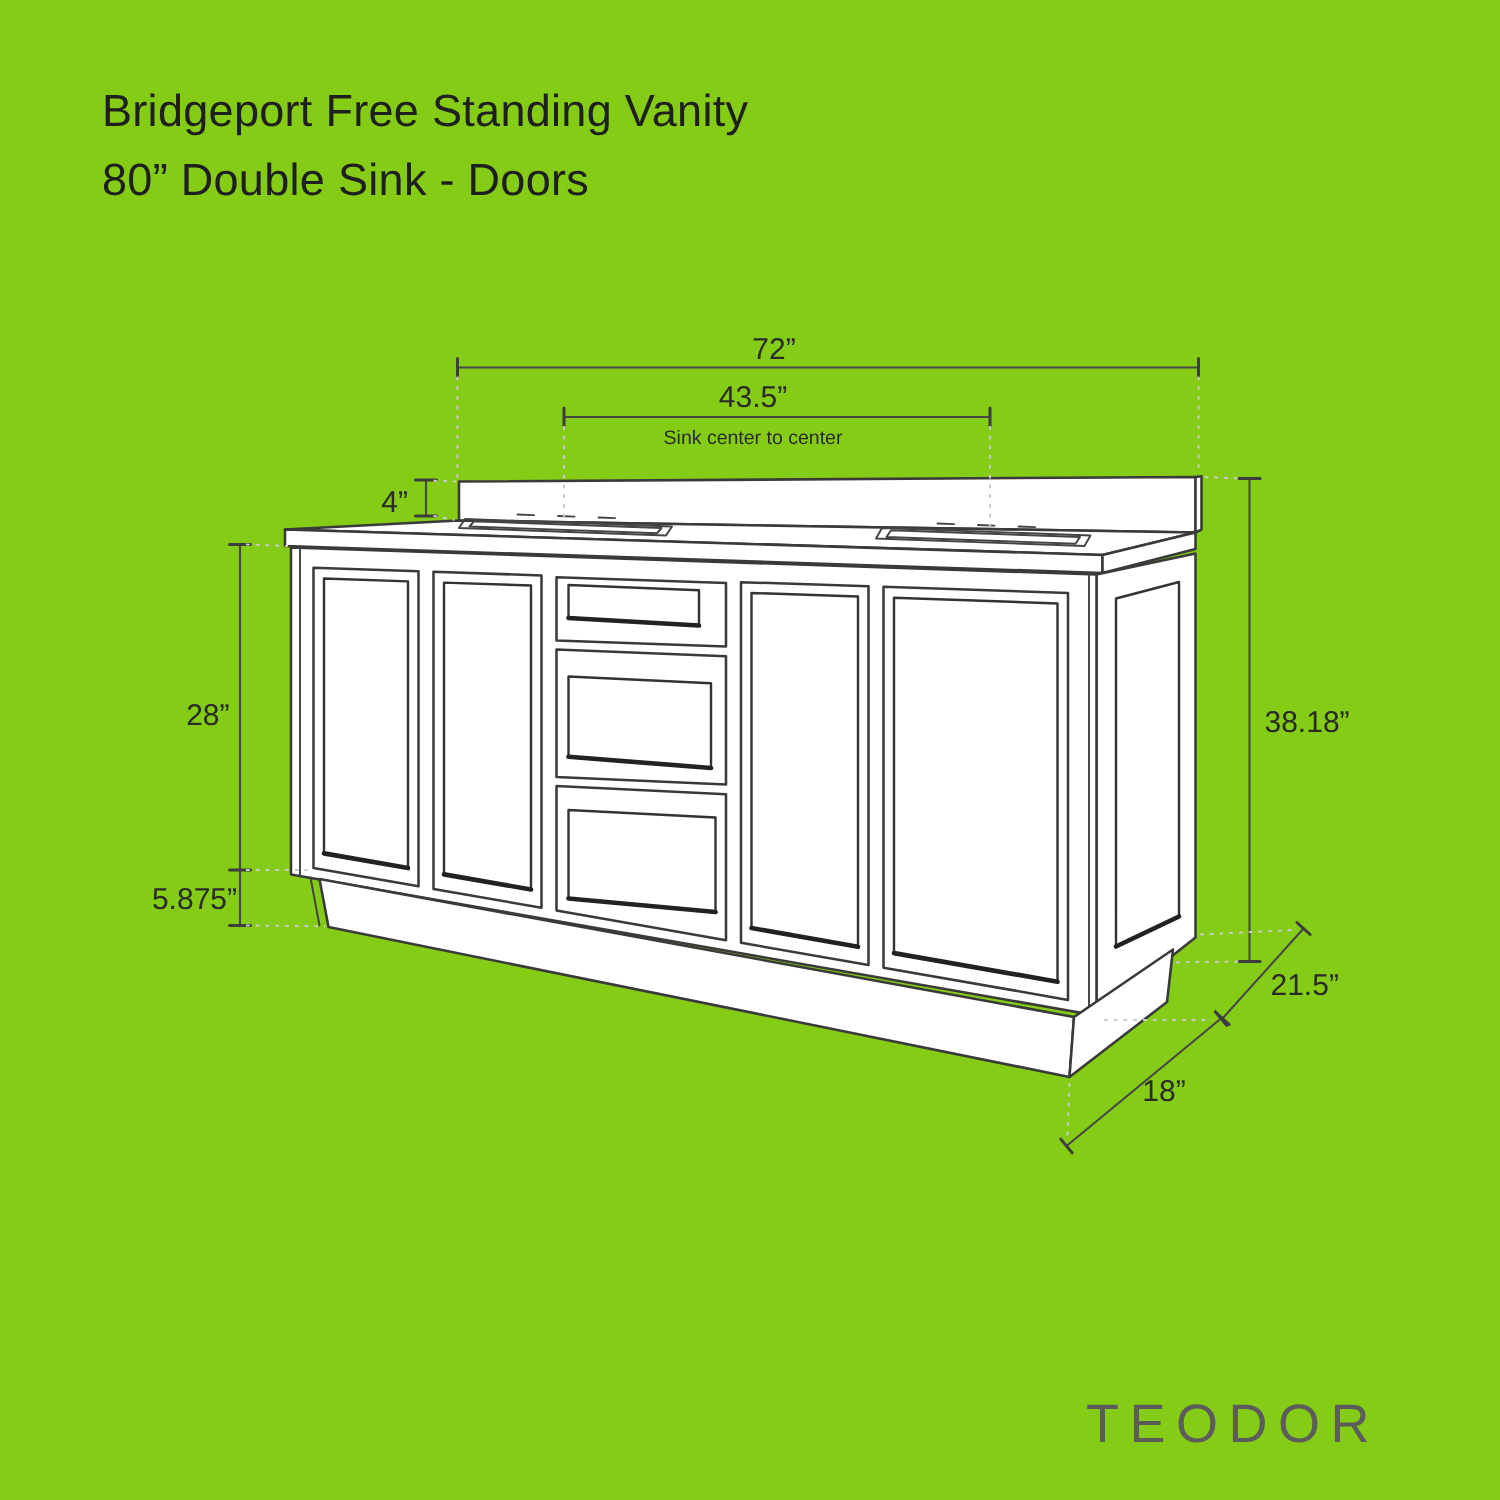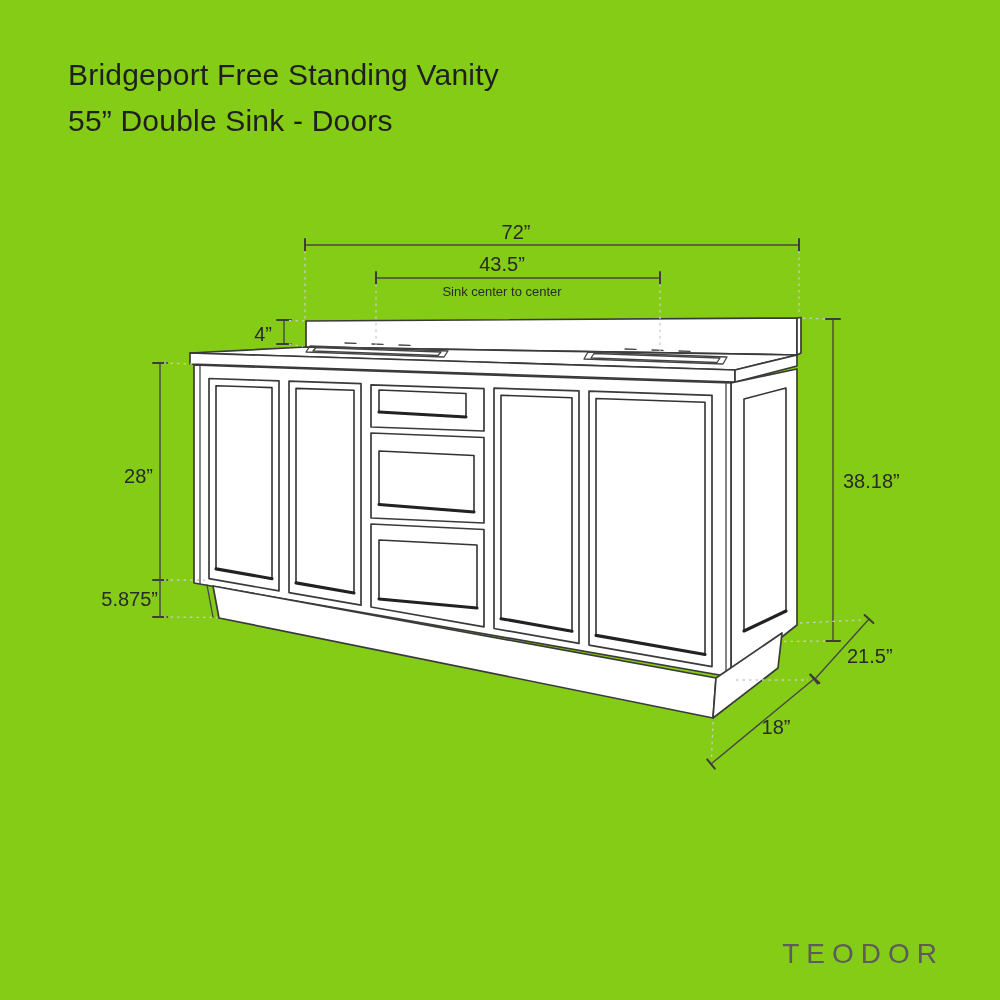--- a/index.html
+++ b/index.html
@@ -1,42 +1,42 @@
 <!DOCTYPE html>
 <html><head>
 <meta charset="utf-8">
 <style>
   html,body{margin:0;padding:0;background:#ffffff;}
   .page{position:relative;width:1000px;height:1000px;background:#84cc16;overflow:hidden;
         font-family:"Liberation Sans",sans-serif;}
   .title{position:absolute;left:68px;top:52px;font-size:30px;line-height:46px;
          color:#1f1f1f;letter-spacing:.2px;}
   .title div{white-space:nowrap;}
-  .brand{position:absolute;right:56px;bottom:30px;font-size:28px;color:#5c5c5c;
+  .brand{position:absolute;right:80px;bottom:30px;font-size:36px;color:#5c5c5c;
          letter-spacing:7px;font-weight:400;}
   svg{position:absolute;left:0;top:0;}
   .face{fill:#ffffff;stroke:#3a3a3a;stroke-width:1.7;stroke-linejoin:round;}
   .ln{fill:none;stroke:#3a3a3a;stroke-width:1.7;stroke-linejoin:round;stroke-linecap:round;}
   .ln2{fill:none;stroke:#444444;stroke-width:1.3;stroke-linejoin:round;stroke-linecap:round;}
   .panel{fill:#ffffff;stroke:#333333;stroke-width:1.6;stroke-linejoin:round;}
   .bevel{fill:none;stroke:#222222;stroke-width:3.1;stroke-linecap:round;}
   .dim{fill:none;stroke:#474747;stroke-width:1.4;stroke-linecap:round;}
   .tick{fill:none;stroke:#3d3d3d;stroke-width:2;stroke-linecap:round;}
   .ext{fill:none;stroke:#cbcbcb;stroke-width:1.3;stroke-dasharray:2.5 4;}
   .dimtext{font-family:"Liberation Sans",sans-serif;font-size:20px;fill:#2a2a2a;}
   .notetext{font-family:"Liberation Sans",sans-serif;font-size:13px;fill:#2a2a2a;}
 </style>
 </head>
 <body>
 
 <div class="page">
 
   <div class="title">
     <div>Bridgeport Free Standing Vanity</div>
-    <div>55” Double Sink - Doors</div>
+    <div>80” Double Sink - Doors</div>
   </div>
 
   <svg width="1000" height="1000" viewBox="0 0 1000 1000">
 
     <g>
 
       <g>
         <polygon class="face" points="306,321 797,318 797,355 306,347"></polygon>
         <polygon class="face" points="797,318 801,317.5 801,353 797,355"></polygon>
       </g>

